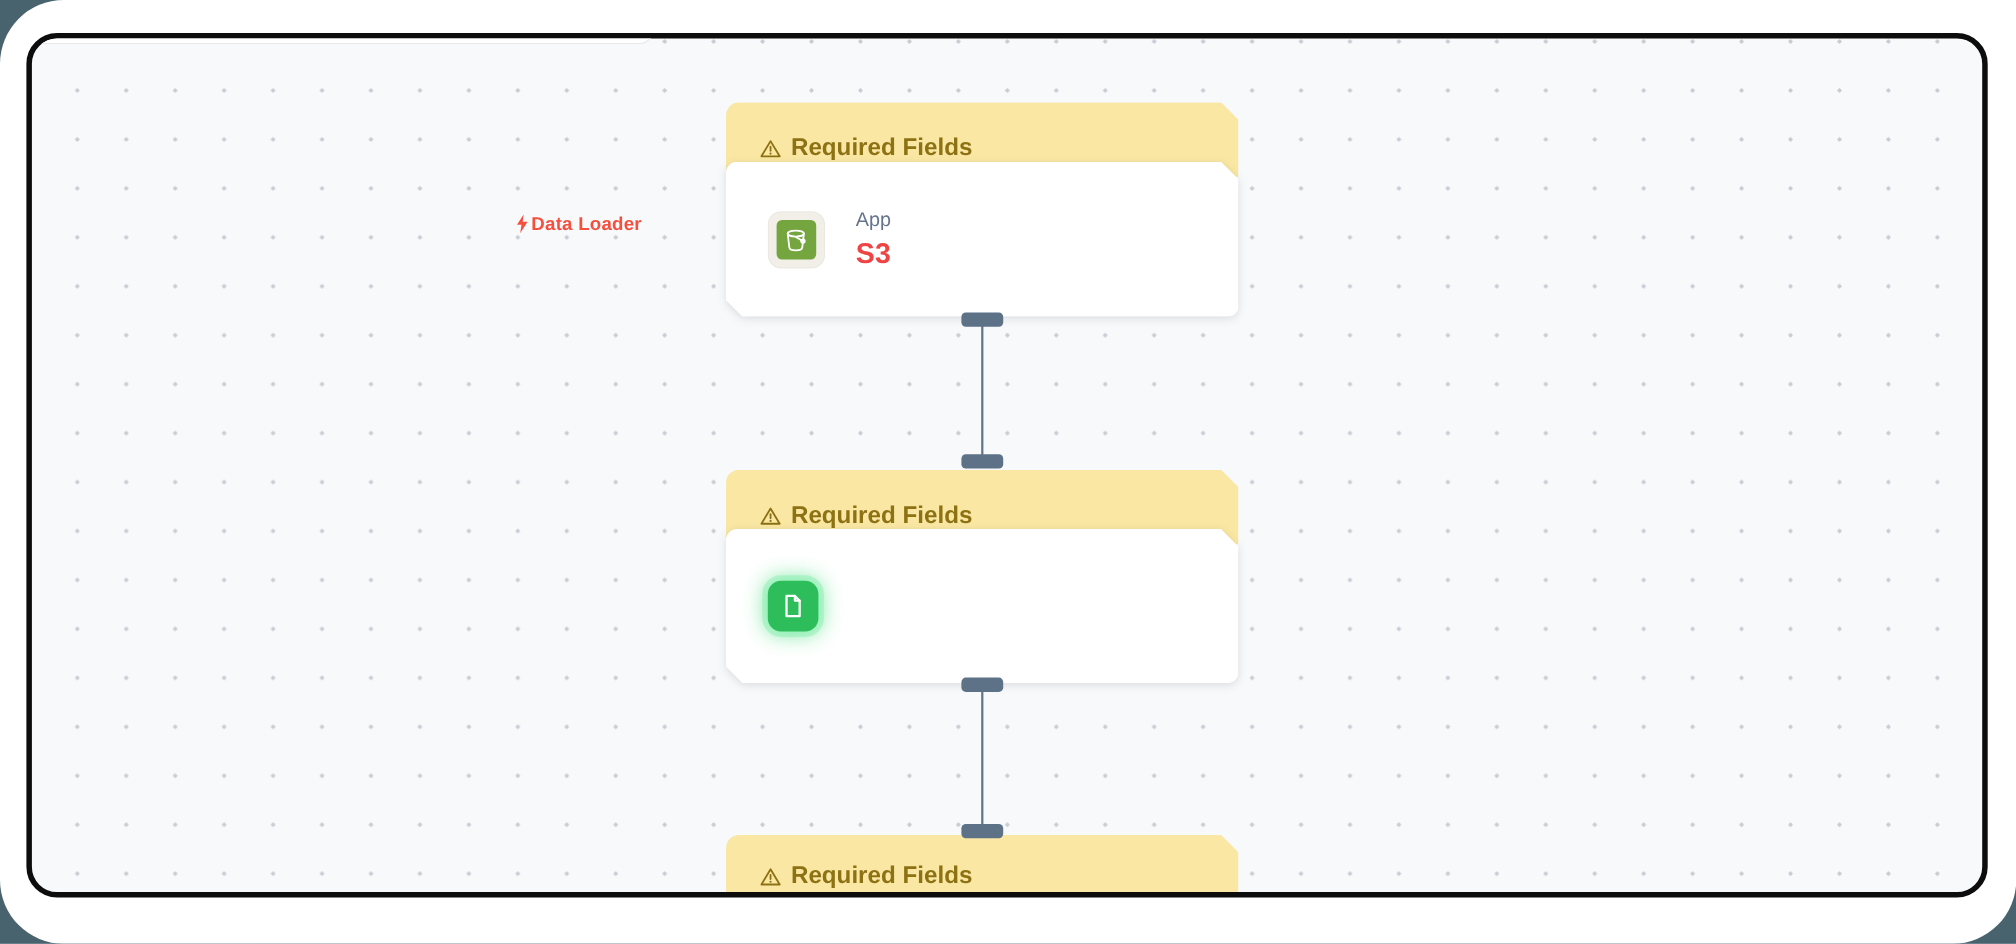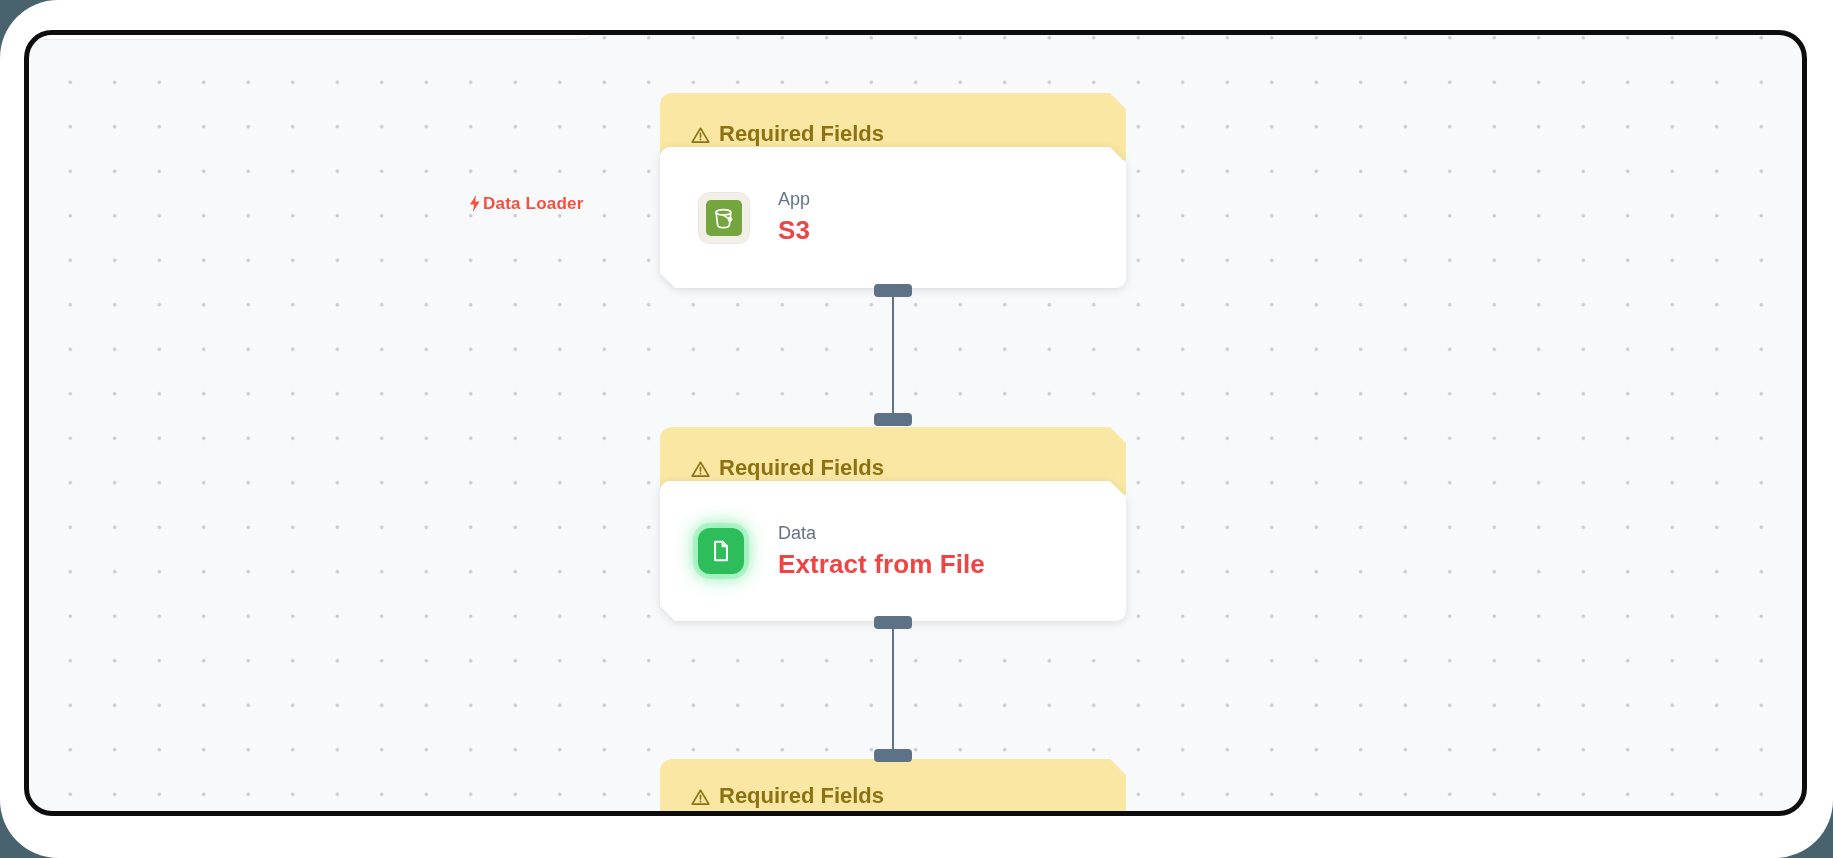--- a/index.html
+++ b/index.html
@@ -148,24 +148,20 @@
       <div class="card-wrap">
         <div class="card short">
           <div class="icon-slot">
             <div class="tile-green-glow">
               <svg width="26" height="26" viewBox="0 0 24 24" fill="none" stroke="#ffffff" stroke-width="1.9" stroke-linecap="round" stroke-linejoin="round">
                 <path d="M6.5 3.5 H13.5 L17.5 7.5 V20.5 H6.5 Z"></path>
                 <path d="M13.5 3.5 V7.5 H17.5"></path>
               </svg>
             </div>
           </div>
-          <div class="node-texts">
-            <div class="category">Data</div>
-            <div class="title">Extract from File</div>
-          </div>
         </div>
       </div>
     </div>
 
     <div class="node" style="left:631px; top:724px; height:60px;">
       <div class="banner" style="height:60px;">
         <svg width="19" height="18" viewBox="0 0 24 22">
           <path d="M12 2.5 L22.5 20 H1.5 Z" fill="none" stroke="#8d7214" stroke-width="2.1" stroke-linejoin="round"></path>
           <line x1="12" y1="9" x2="12" y2="13.6" stroke="#8d7214" stroke-width="2.1" stroke-linecap="round"></line>
           <circle cx="12" cy="16.8" r="1.25" fill="#8d7214"></circle>

